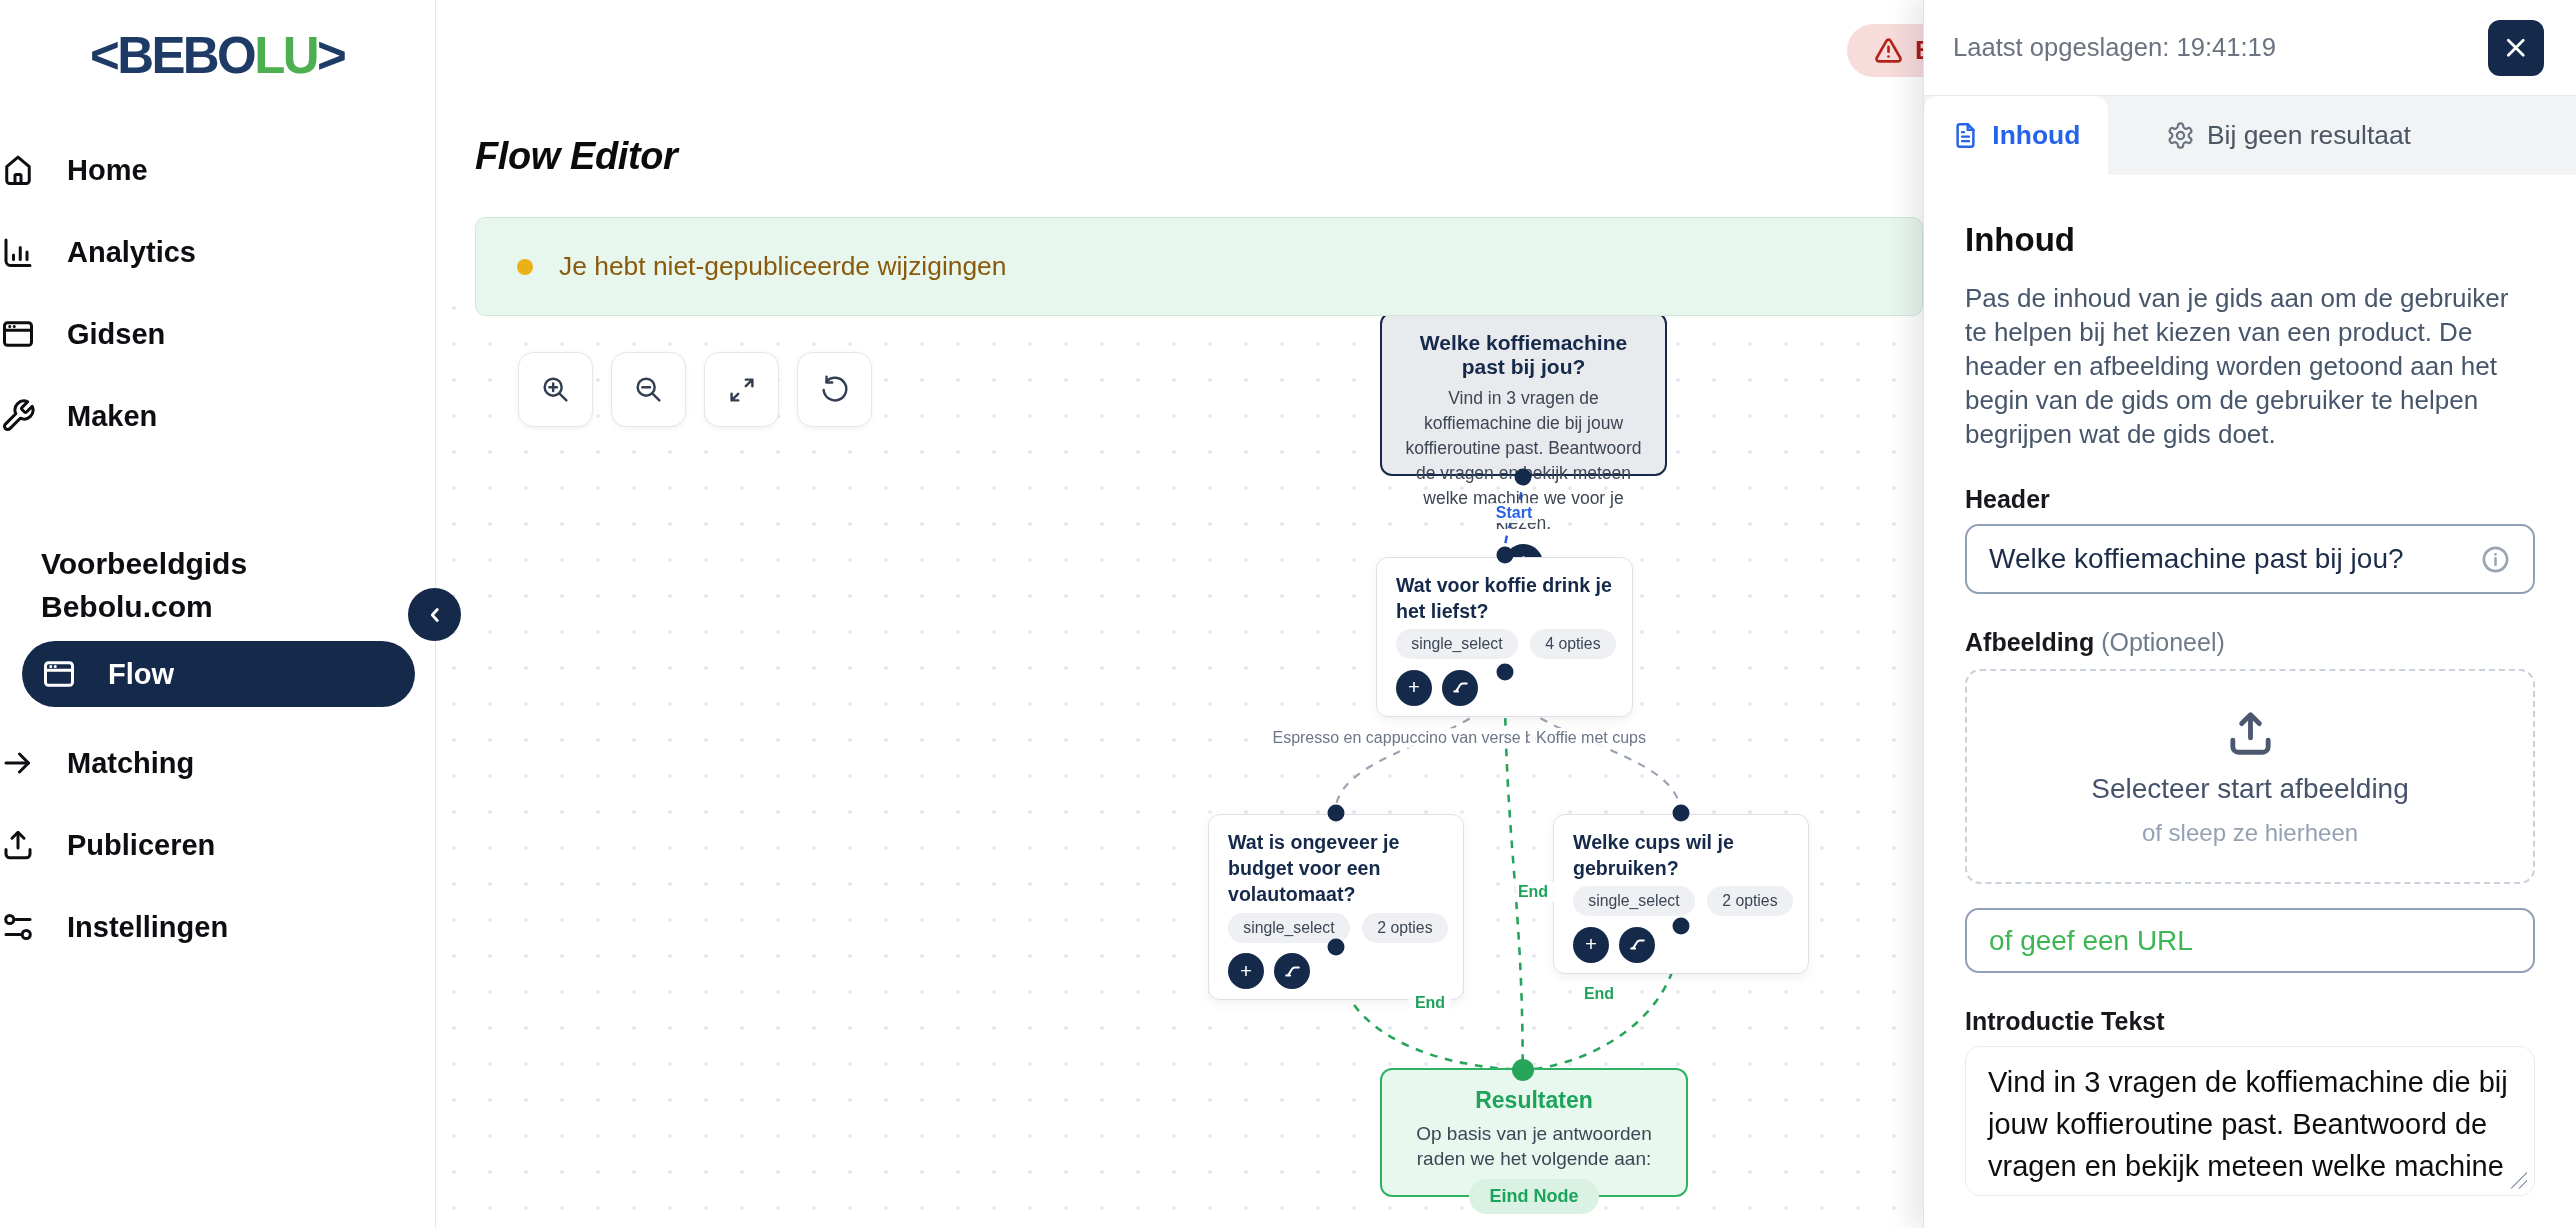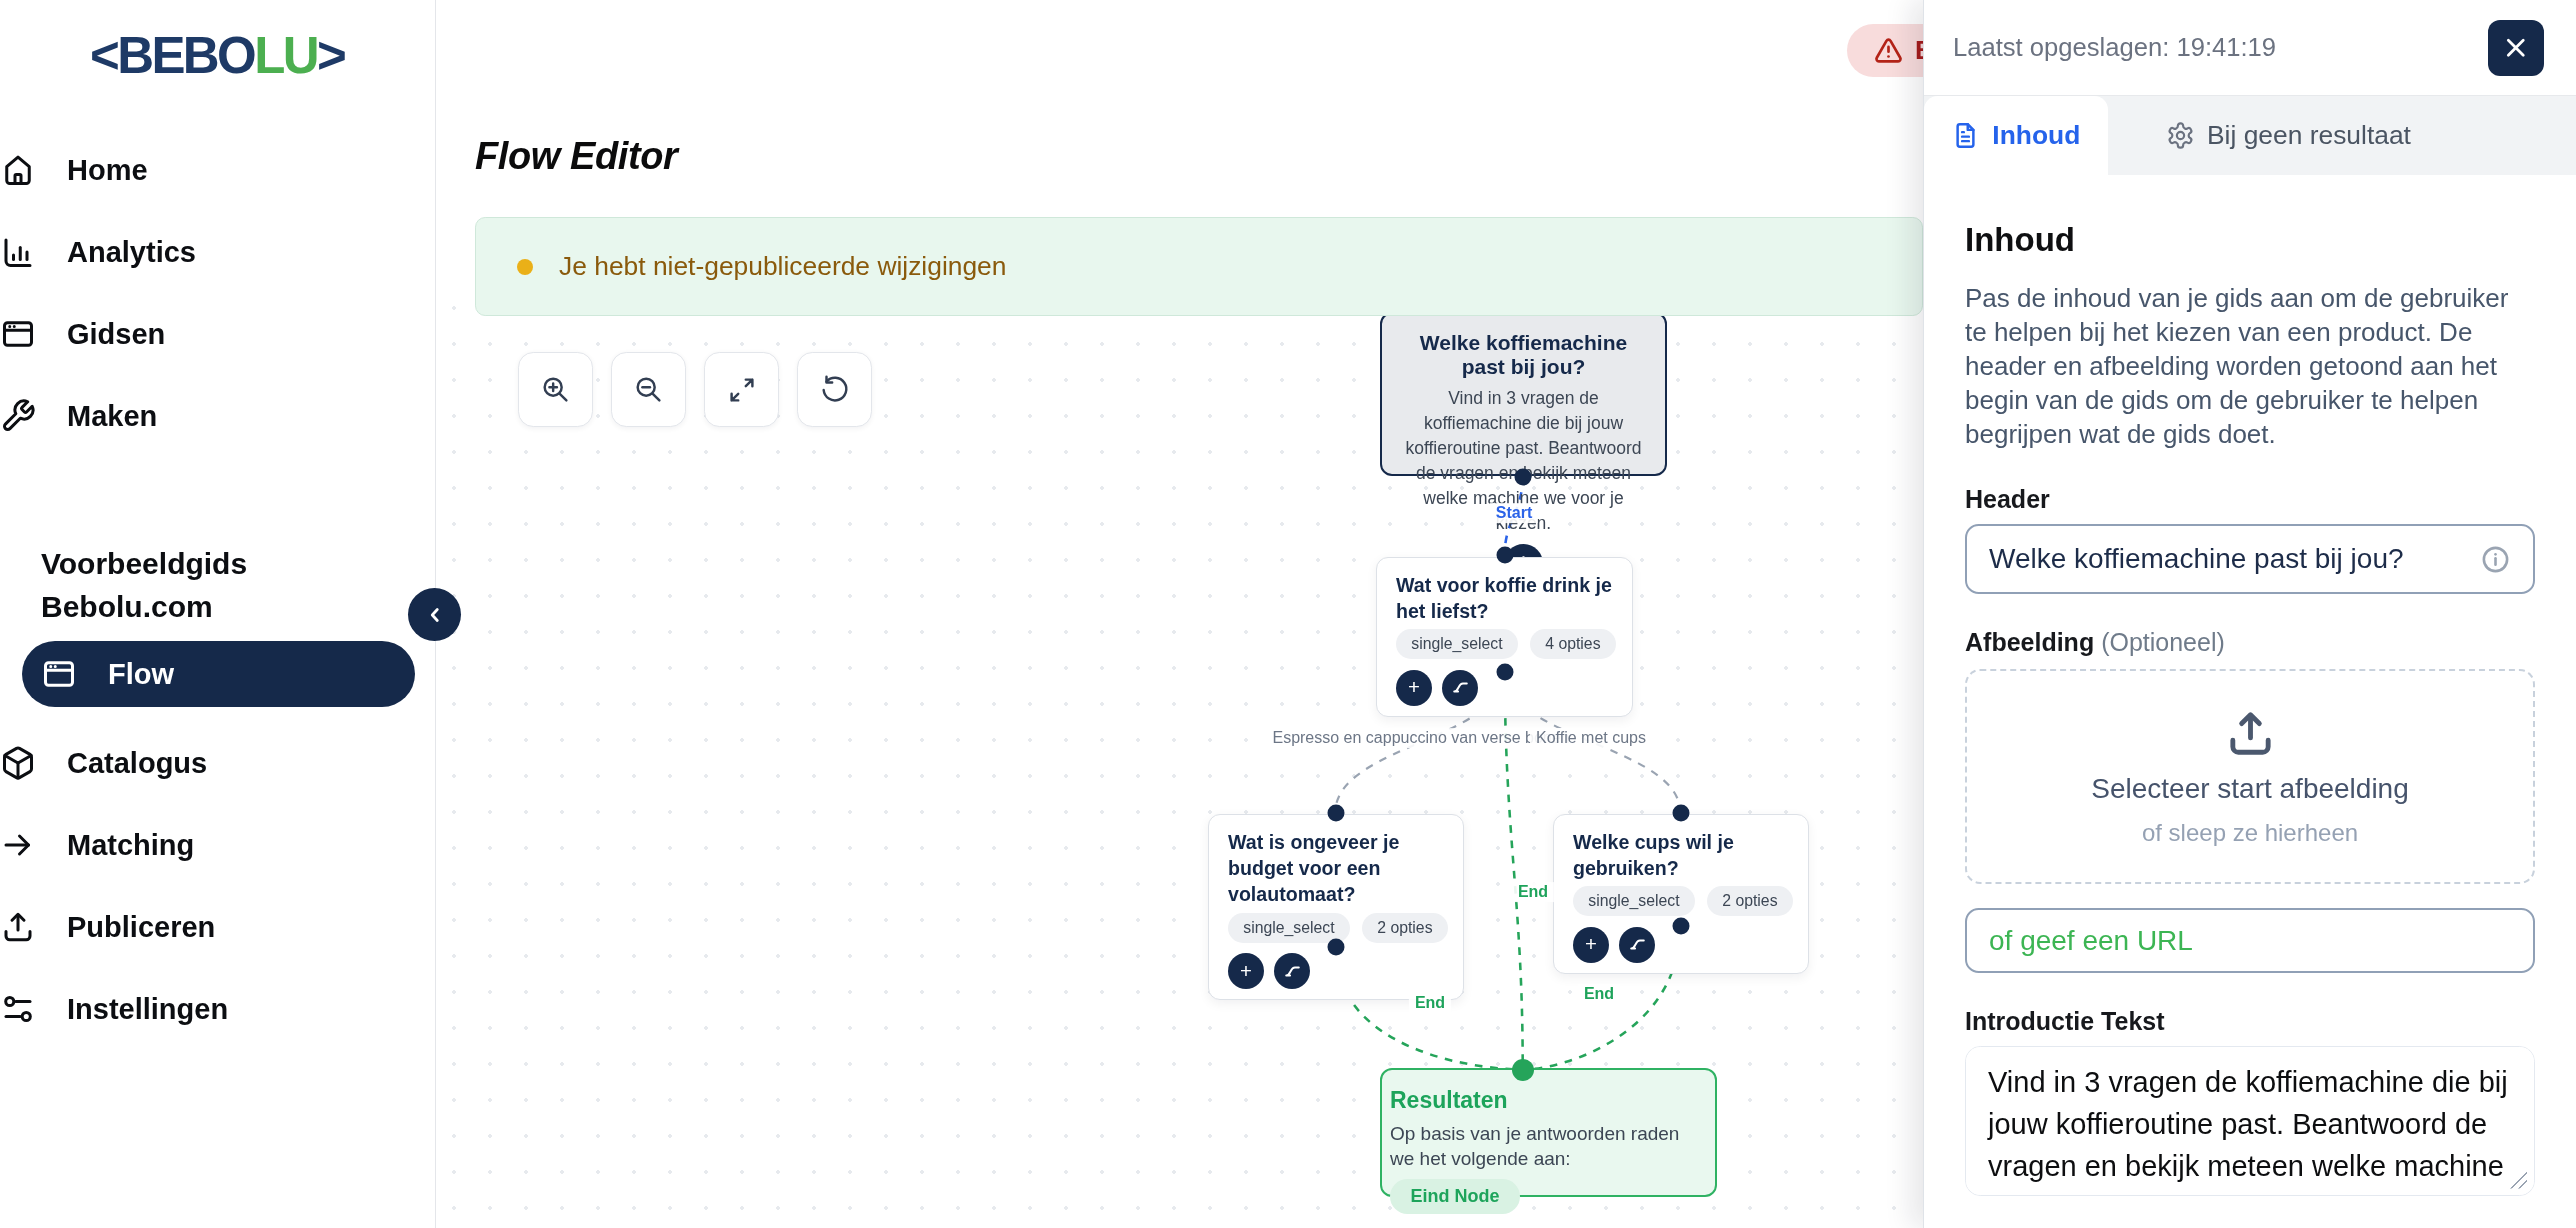--- a/index.html
+++ b/index.html
@@ -61,22 +61,22 @@
     color:#3c4654; white-space:nowrap; }
   .btn-row { display:flex; gap:10.2px; margin-top:10.2px; }
   .mini-btn { width:36px; height:36px; border-radius:50%; background:#15294a; color:#fff;
     display:flex; align-items:center; justify-content:center; font-size:20.4px; cursor:pointer; }
   .mini-btn svg { width:19px; height:19px; stroke:#fff; stroke-width:2.4; fill:none;
     stroke-linecap:round; }
   .nq1 { left:940px; top:557px; width:257px; }
   .nq2 { left:772px;  top:814px; width:256px; }
   .nq3 { left:1117px; top:814px; width:256px; }
 
-  .node-result { left:944px; top:1068px; width:337px; height:129px; background:#e9f8ef;
-    border:2.6px solid #2fb263; text-align:left; padding:17px 8px 0; }
+  .node-result { left:944px; top:1068px; width:308px; height:129px; background:#e9f8ef;
+    border:2.6px solid #2fb263; text-align:center; padding:17px 8px 0; }
   .node-result h3 { font-size:23px; font-weight:800; color:#1da45b; margin-bottom:6.8px; }
   .node-result p { font-size:19px; line-height:25px; color:#3c4654; }
   .end-pill { display:inline-block; background:#d9f2e3; color:#1da45b; font-size:18px;
     font-weight:600; border-radius:851px; padding:6.8px 20.4px; margin-top:8.5px; }
 
   
   .page-title { position:absolute; left:475px; top:135px; font-size:38px; font-weight:800;
     letter-spacing:-0.4px; color:#0b0b0c; z-index:3;font-style:italic; }
   .banner { position:absolute; left:475px; top:217px; width:1448px; height:99px;
     background:#e8f7ee; border:1.3px solid #cfe8da; border-radius:10.2px; display:flex;
@@ -331,28 +331,20 @@
       <div class="nav-item active">
         <svg viewBox="0 0 24 24">
             <rect x="3" y="4.5" width="18" height="15" rx="2"></rect>
             <path d="M3 9.5h18"></path>
             <path d="M6.5 7h.01M9.5 7h.01"></path>
           </svg>
         <span>Flow</span>
       </div>
       <div class="nav-item">
         <svg viewBox="0 0 24 24">
-            <path d="M21 8a2 2 0 0 0-1-1.73l-7-4a2 2 0 0 0-2 0l-7 4A2 2 0 0 0 3 8v8a2 2 0 0 0 1 1.73l7 4a2 2 0 0 0 2 0l7-4A2 2 0 0 0 21 16Z"></path>
-            <path d="m3.3 7 8.7 5 8.7-5"></path>
-            <path d="M12 22V12"></path>
-          </svg>
-        <span>Catalogus</span>
-      </div>
-      <div class="nav-item">
-        <svg viewBox="0 0 24 24">
             <path d="M4 12h15"></path>
             <path d="m13 6 6 6-6 6"></path>
           </svg>
         <span>Matching</span>
       </div>
       <div class="nav-item">
         <svg viewBox="0 0 24 24">
             <path d="M12 14V4"></path>
             <path d="m8 7.5 4-4 4 4"></path>
             <path d="M4 15v3a2.5 2.5 0 0 0 2.5 2.5h11A2.5 2.5 0 0 0 20 18v-3"></path>

